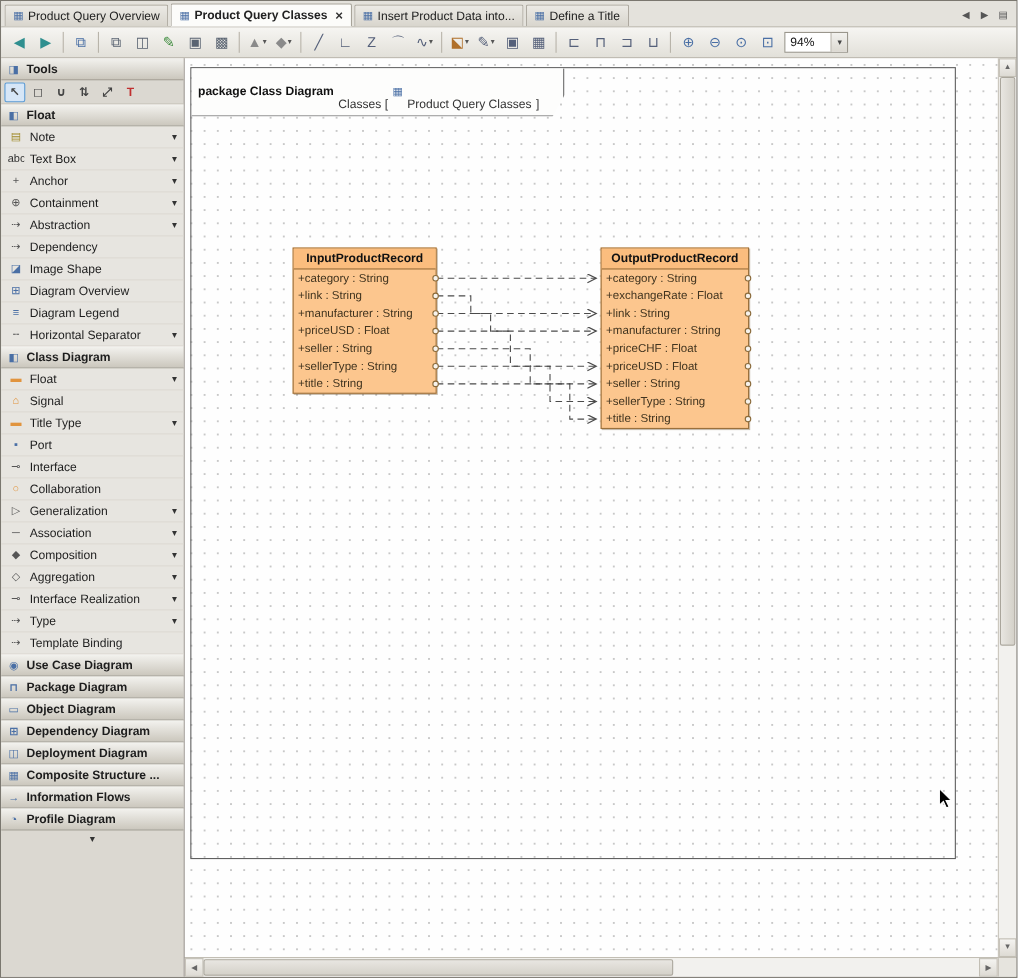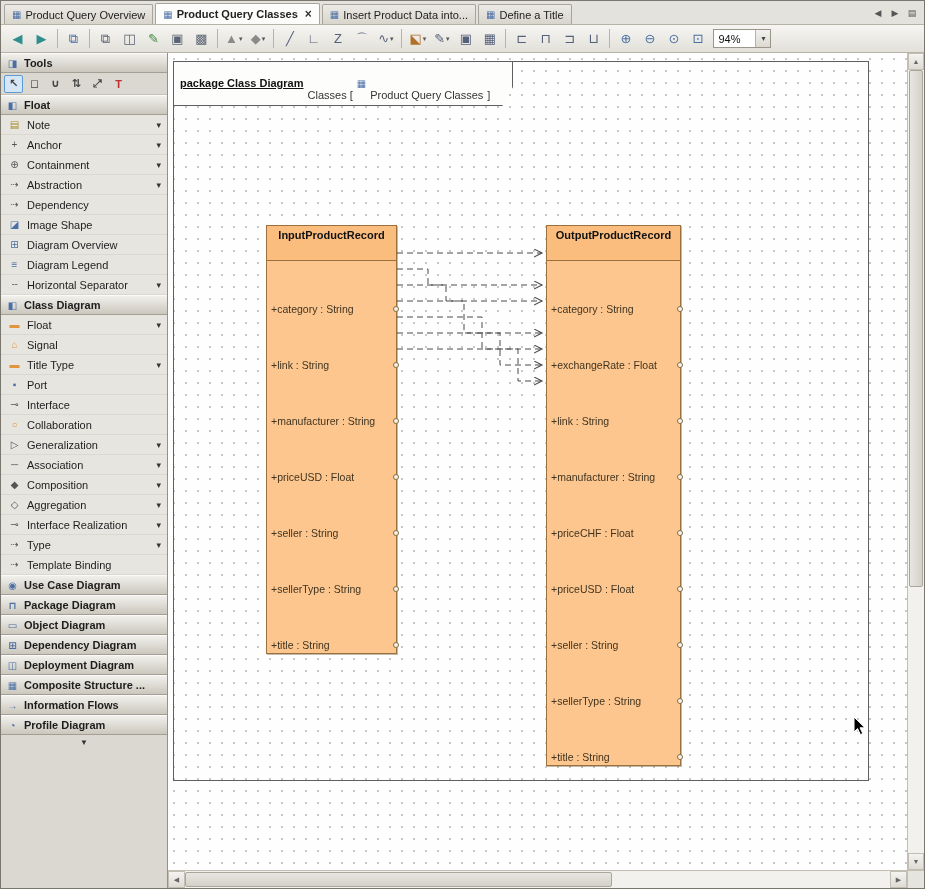--- a/index.html
+++ b/index.html
@@ -47,27 +47,27 @@
   .pal-more{flex:0 0 14px;display:flex;align-items:center;justify-content:center;font-size:8px;color:#333;}
   .pal-rest{flex:1;}
 
   
   .canvas-wrap{flex:1;display:flex;flex-direction:column;min-width:0;}
   .canvas-row{flex:1;display:flex;min-height:0;}
   .canvas{flex:1;position:relative;background:#fefefe;background-image:radial-gradient(circle,#c8c8c8 0.9px,transparent 1.1px);background-size:12px 12px;overflow:hidden;}
 
   .frame{position:absolute;left:5px;top:8px;width:696px;height:720px;border:1px solid #5f5f5f;}
   .frame-label{position:absolute;left:0;top:0;display:inline-flex;align-items:center;gap:4px;padding:3px 22px 4px 6px;font-size:11px;background:#fdfdfc;border-right:1px solid #5f5f5f;border-bottom:1px solid #5f5f5f;clip-path:polygon(0 0,100% 0,100% 55%,calc(100% - 11px) 100%,0 100%);white-space:nowrap;}
-  .frame-kw{font-weight:bold;color:#111;text-decoration:underline;}
+  .frame-kw{font-weight:bold;color:#111;}
   .frame-ctx,.frame-close,.frame-dname{color:#333;margin-top:24px;}
   .mini-ico{color:#4a6fa5;font-size:10px;}
 
   .uml-class{position:absolute;background:#fcc68e;border:1px solid #9a703c;box-shadow:1px 1px 0 rgba(90,60,20,.35);}
-  .uml-title{height:35px;line-height:18px;text-align:center;font-weight:bold;font-size:11px;color:#111;border-bottom:1px solid #9a703c;background:#fbbd7e;}
-  .uml-attr{position:relative;height:16px;line-height:16px;font-size:10.5px;color:#41341f;padding:0 7px 0 4px;white-space:nowrap;margin-top:40px;}
+  .uml-title{height:19px;line-height:18px;text-align:center;font-weight:bold;font-size:11px;color:#111;border-bottom:1px solid #9a703c;background:#fbbd7e;}
+  .uml-attr{position:relative;height:16px;line-height:16px;font-size:10.5px;color:#41341f;padding:0 7px 0 4px;white-space:nowrap;}
   .pin{position:absolute;right:-3px;top:5px;width:6px;height:6px;border:1px solid #8a6a3a;border-radius:50%;background:#f6f3ee;}
 
   .connectors{position:absolute;left:0;top:0;pointer-events:none;}
   .conn{fill:none;stroke:#4a4a4a;stroke-width:1;stroke-dasharray:6 4;}
   .cursor{position:absolute;pointer-events:none;}
 
   
   .vscroll{flex:0 0 17px;background:#f2f1ee;border-left:1px solid #c2beb4;display:flex;flex-direction:column;}
   .sbtn{flex:0 0 17px;width:100%;height:17px;display:flex;align-items:center;justify-content:center;font-size:7px;color:#666;background:linear-gradient(#f4f3f0,#dedbd4);border:1px solid #c2beb4;}
   .vtrack{flex:1;position:relative;}
@@ -209,20 +209,24 @@
         <span class="ph-ico">◧</span>
         <span>Float</span>
       </div>
       <div class="pal-items">
 
           <div class="pal-item has-dd">
             <span class="gly" style="color: rgb(160, 138, 40);">▤</span>
             <span class="lbl">Note</span>
           </div>
 
+          <div class="pal-item has-dd">
+            <span class="gly" style="color: rgb(51, 51, 51);">abc</span>
+            <span class="lbl">Text Box</span>
+          </div>
 
           <div class="pal-item has-dd">
             <span class="gly" style="color: rgb(85, 85, 85);">+</span>
             <span class="lbl">Anchor</span>
           </div>
 
           <div class="pal-item has-dd">
             <span class="gly" style="color: rgb(85, 85, 85);">⊕</span>
             <span class="lbl">Containment</span>
           </div>

